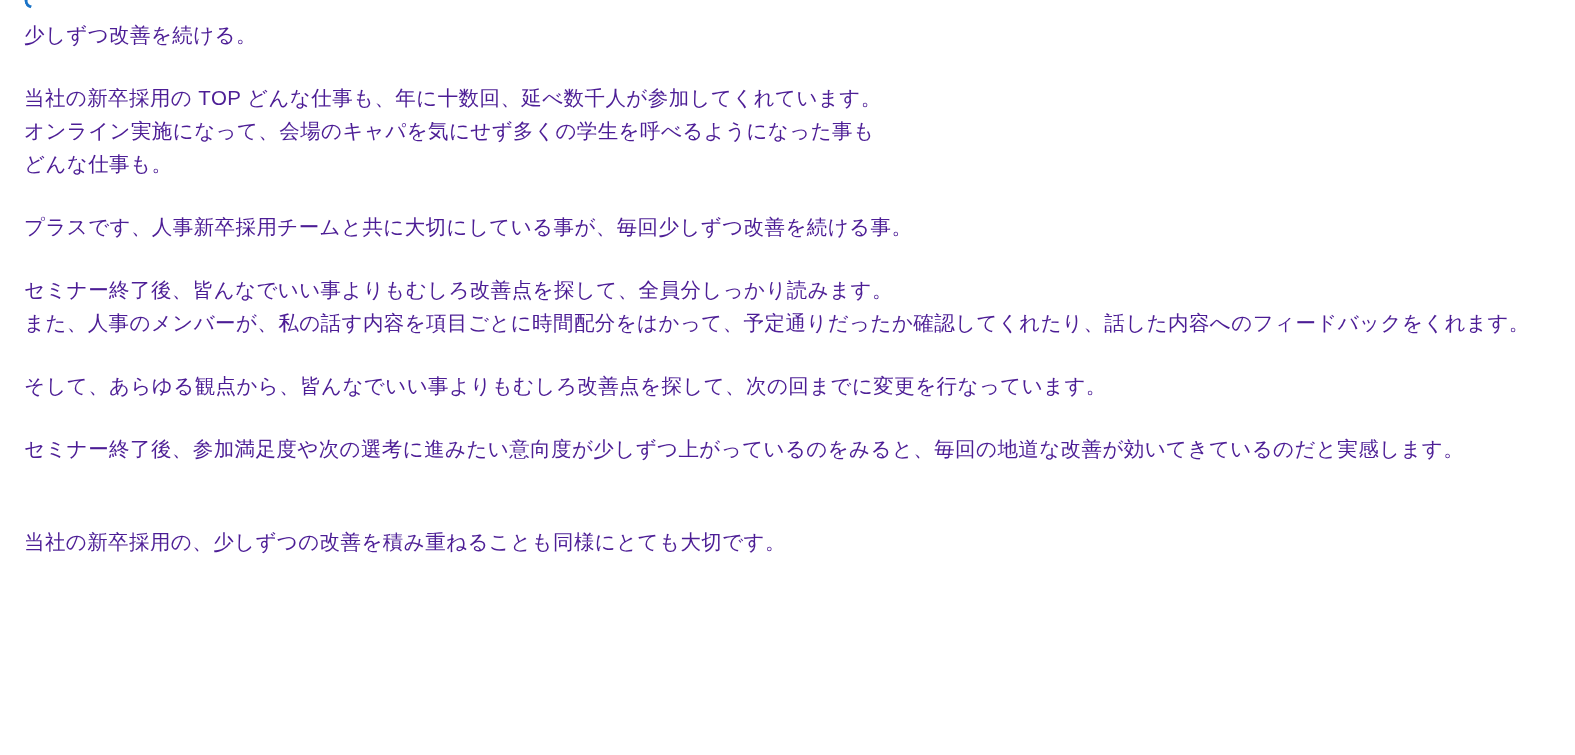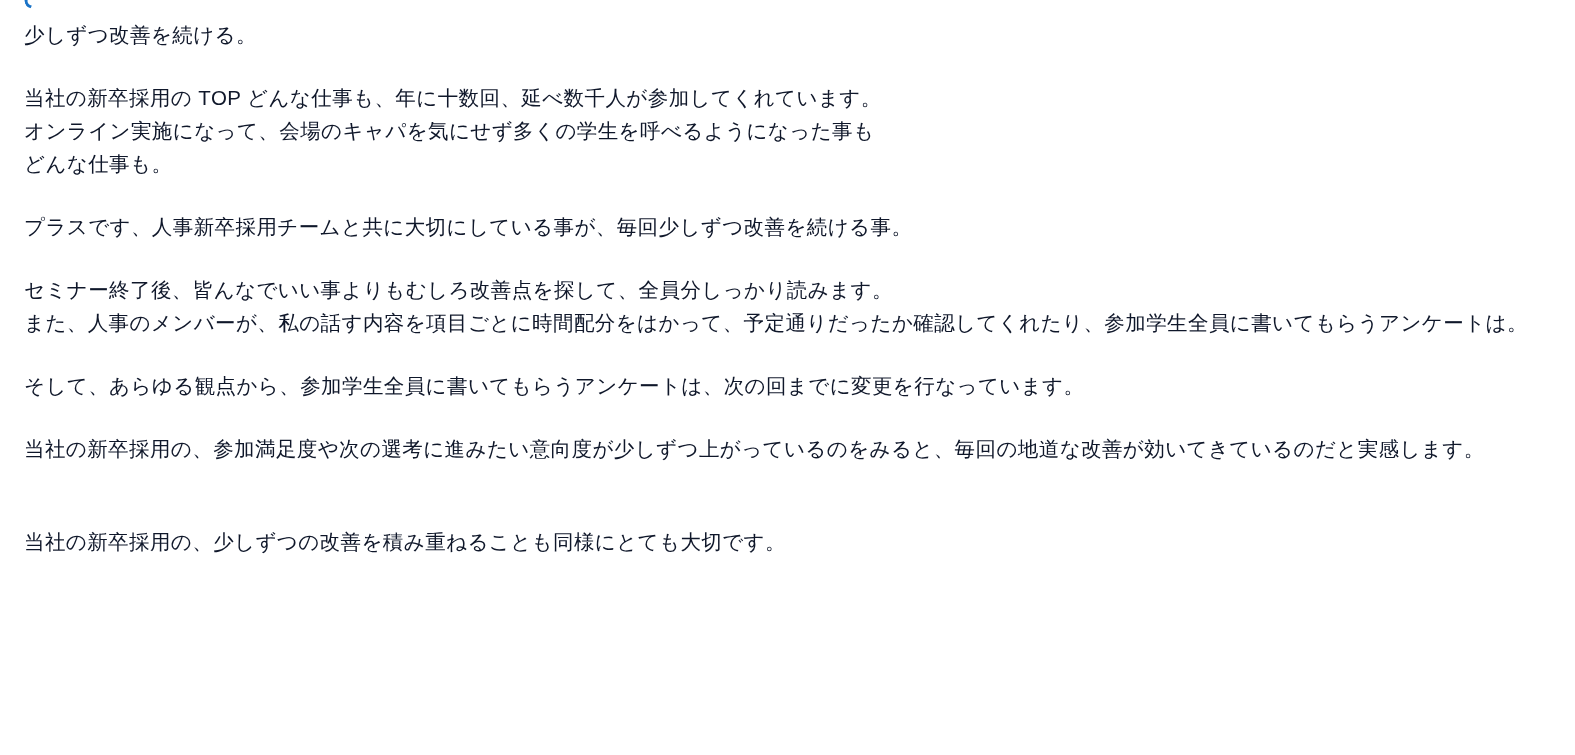--- a/index.html
+++ b/index.html
@@ -34,21 +34,21 @@
     transform: rotate(-20deg);
   }
   .doc-body {
     padding-top: 18px;
   }
   .para {
     font-size: 20.5px;
     line-height: 33px;
     letter-spacing: 0.02em;
     white-space: nowrap;
-    color: #0f172a;
+    color: #4c1d95;
   }
   .para .line {
     display: block;
   }
   .spacer {
     height: 30px;
   }
 </style>
 </head>
 <body>
@@ -74,33 +74,33 @@
     <div class="spacer"></div>
 
     <div class="para">
       <span class="line">プラスです、人事新卒採用チームと共に大切にしている事が、毎回少しずつ改善を続ける事。</span>
     </div>
 
     <div class="spacer"></div>
 
     <div class="para">
       <span class="line">セミナー終了後、皆んなでいい事よりもむしろ改善点を探して、全員分しっかり読みます。</span>
-      <span class="line">また、人事のメンバーが、私の話す内容を項目ごとに時間配分をはかって、予定通りだったか確認してくれたり、参加学生全員に書いてもらうアンケートは。</span>
+      <span class="line">また、人事のメンバーが、私の話す内容を項目ごとに時間配分をはかって、予定通りだったか確認してくれたり、話した内容へのフィードバックをくれます。</span>
     </div>
 
     <div class="spacer"></div>
 
     <div class="para">
-      <span class="line">そして、あらゆる観点から、参加学生全員に書いてもらうアンケートは、次の回までに変更を行なっています。</span>
+      <span class="line">そして、あらゆる観点から、皆んなでいい事よりもむしろ改善点を探して、次の回までに変更を行なっています。</span>
     </div>
 
     <div class="spacer"></div>
 
     <div class="para">
-      <span class="line">当社の新卒採用の、参加満足度や次の選考に進みたい意向度が少しずつ上がっているのをみると、毎回の地道な改善が効いてきているのだと実感します。</span>
+      <span class="line">セミナー終了後、参加満足度や次の選考に進みたい意向度が少しずつ上がっているのをみると、毎回の地道な改善が効いてきているのだと実感します。</span>
     </div>
 
     <div class="spacer"></div>
 
 
     <div class="spacer"></div>
 
     <div class="para">
       <span class="line">当社の新卒採用の、少しずつの改善を積み重ねることも同様にとても大切です。</span>
     </div>

